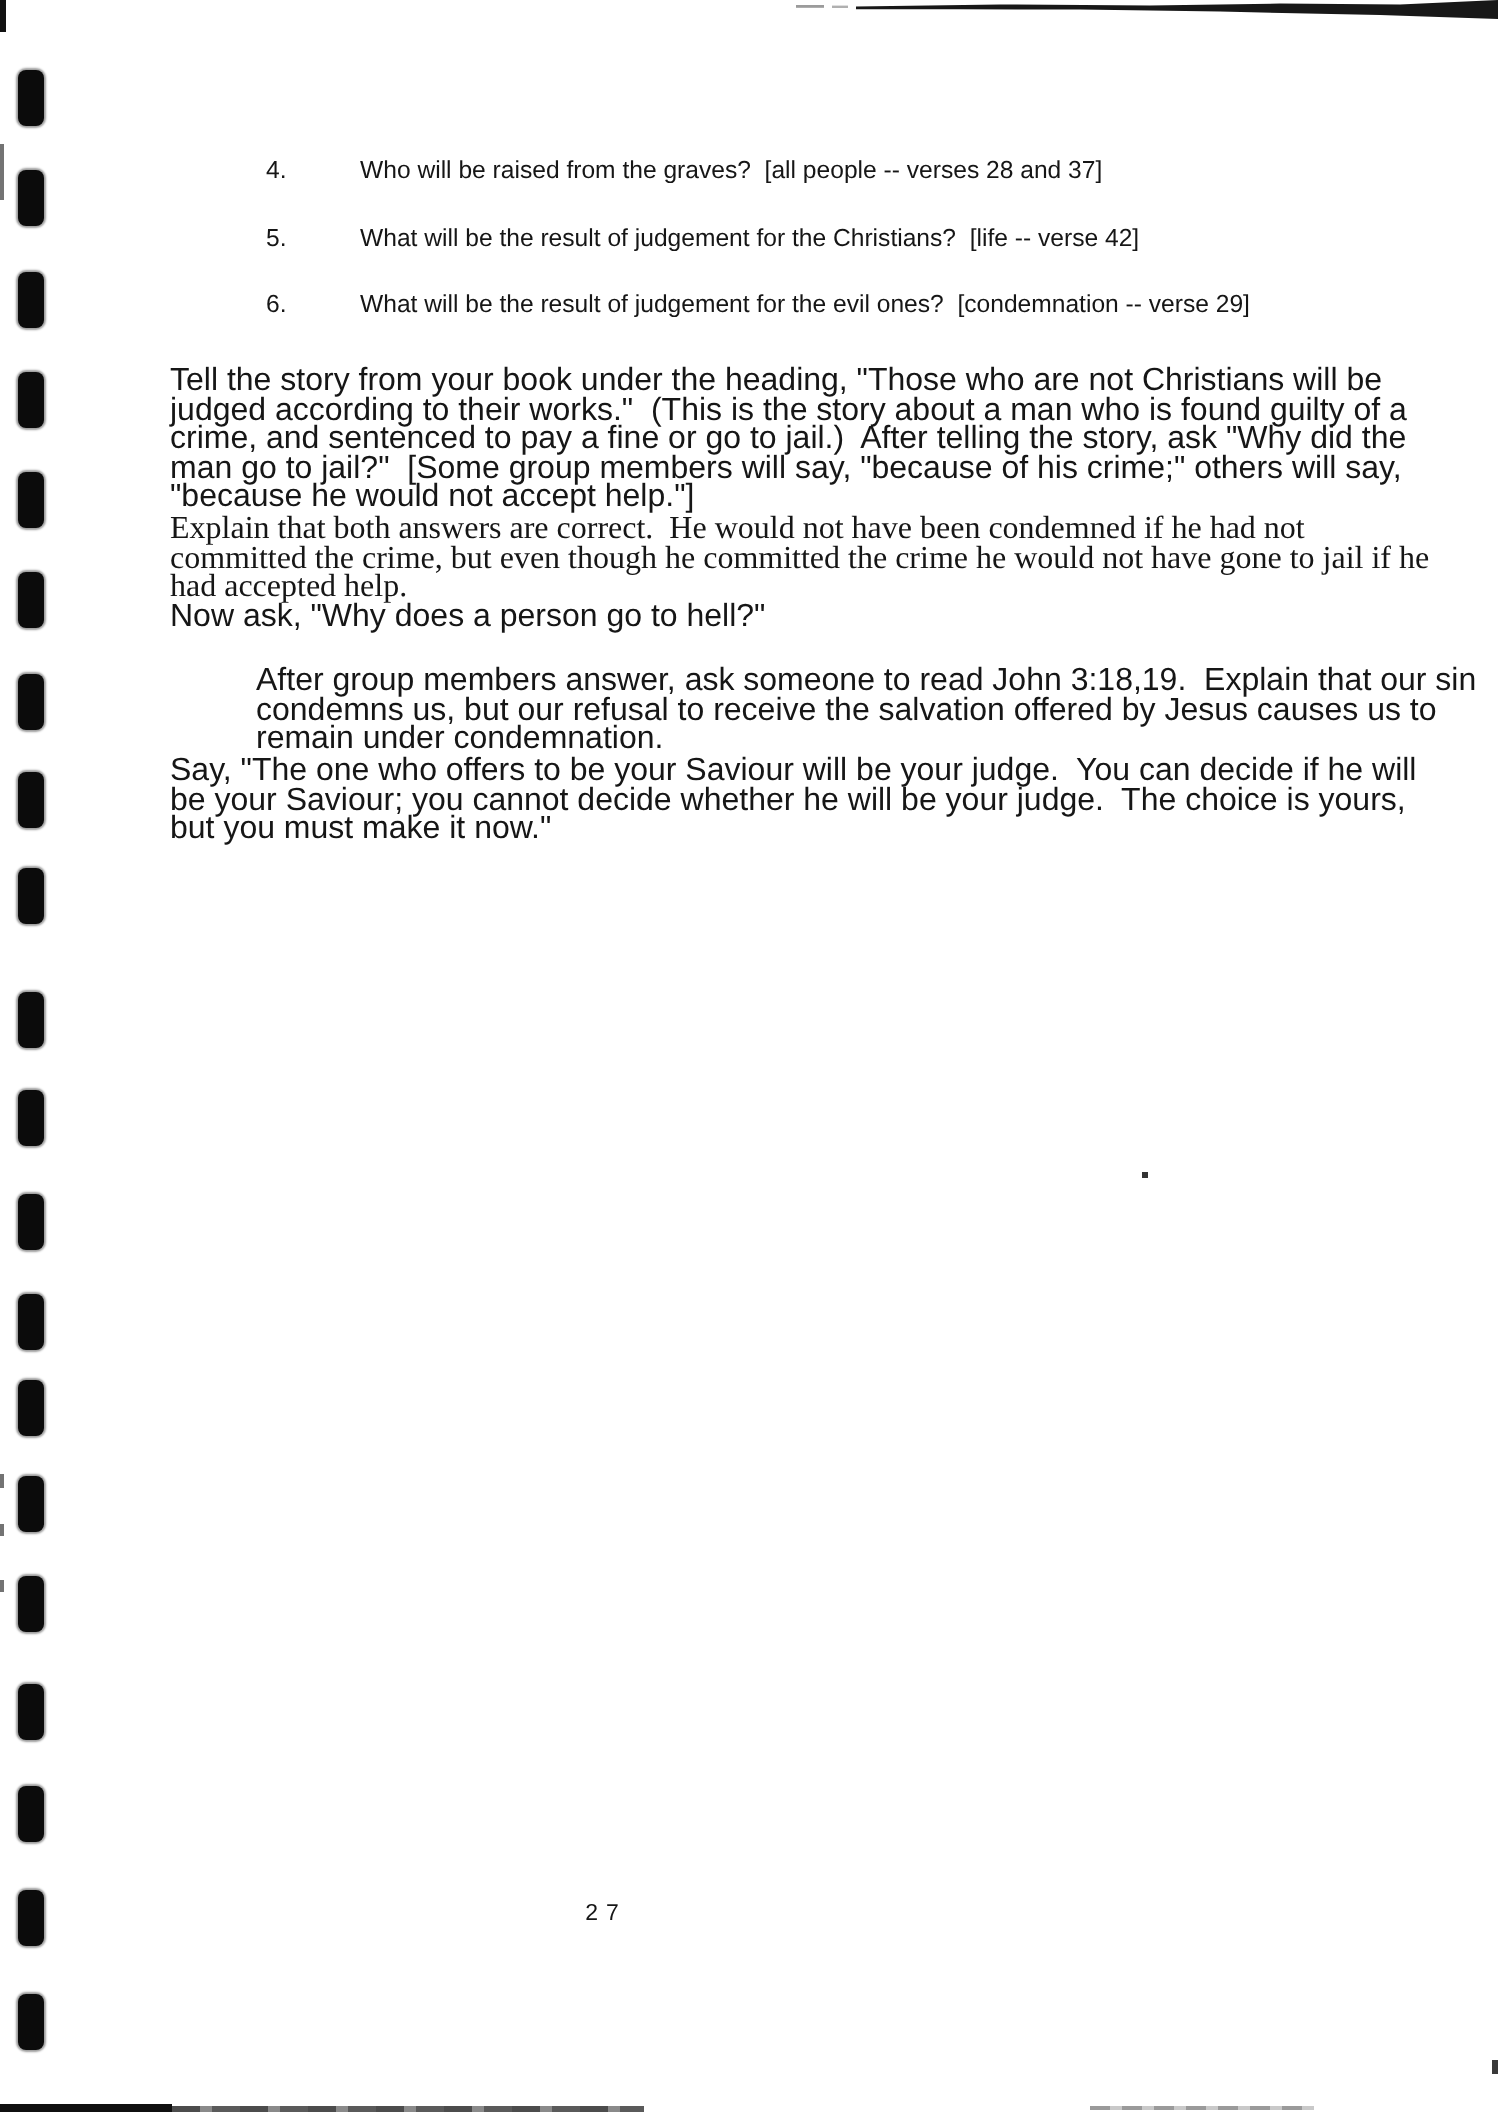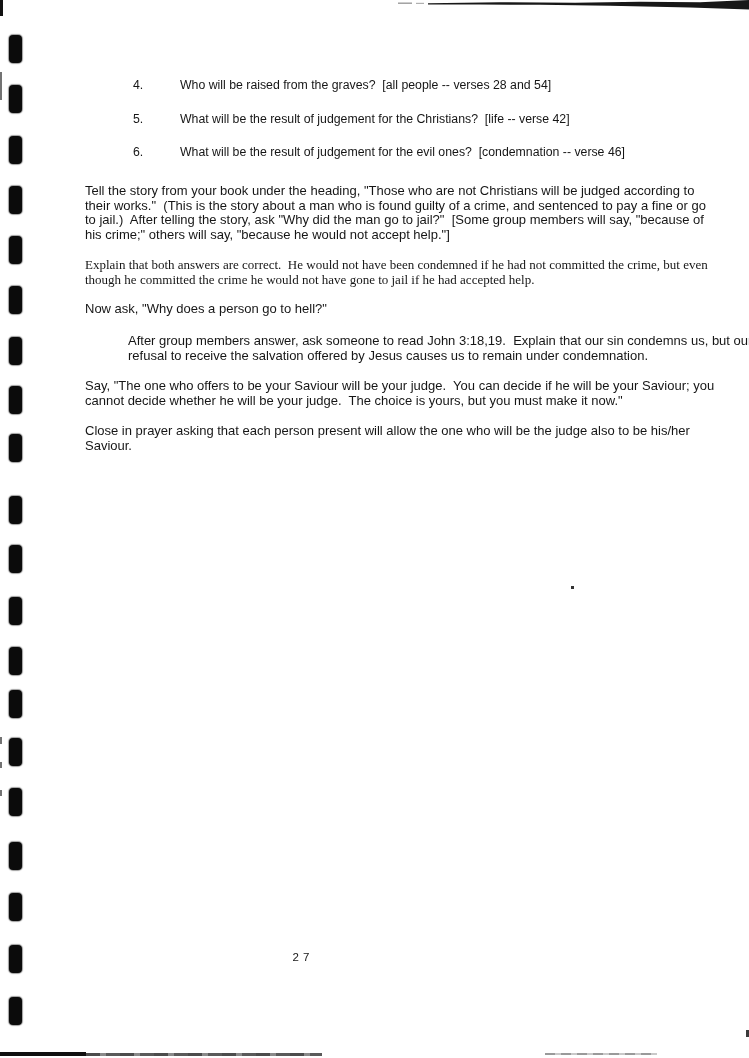--- a/index.html
+++ b/index.html
@@ -47,21 +47,21 @@
     font-size: 12.3px;
     line-height: 15px;
     white-space: pre-wrap;
   }
   .q-num { position: absolute; left: 0; top: 0; }
   .q-text { position: absolute; left: 47px; top: 0; width: 553px; }
   .para {
     position: absolute;
     left: 85px;
     width: 632px;
-    font-size: 13px;
+    font-size: 16px;
     line-height: 14.6px;
     white-space: pre-wrap;
   }
   .page-number {
     position: absolute;
     left: 0; top: 951px;
     width: 606px;
     text-align: center;
     font-size: 11.5px;
     letter-spacing: 4px;
@@ -107,33 +107,32 @@
       <div class="hole" style="top: 738px;"></div>
       <div class="hole" style="top: 788px;"></div>
       <div class="hole" style="top: 842px;"></div>
       <div class="hole" style="top: 893px;"></div>
       <div class="hole" style="top: 945px;"></div>
       <div class="hole" style="top: 997px;"></div>
     </div>
 
   <div class="question-row" style="top:78px;">
     <span class="q-num">4.</span>
-    <span class="q-text">Who will be raised from the graves?  [all people -- verses 28 and 54]</span>
+    <span class="q-text">Who will be raised from the graves?  [all people -- verses 28 and 37]</span>
   </div>
   <div class="question-row" style="top:112px;">
     <span class="q-num">5.</span>
     <span class="q-text">What will be the result of judgement for the Christians?  [life -- verse 42]</span>
   </div>
   <div class="question-row" style="top:145px;">
     <span class="q-num">6.</span>
-    <span class="q-text">What will be the result of judgement for the evil ones?  [condemnation -- verse 46]</span>
+    <span class="q-text">What will be the result of judgement for the evil ones?  [condemnation -- verse 29]</span>
   </div>
 
   <div class="para" style="top:184px;">Tell the story from your book under the heading, "Those who are not Christians will be judged according to their works."  (This is the story about a man who is found guilty of a crime, and sentenced to pay a fine or go to jail.)  After telling the story, ask "Why did the man go to jail?"  [Some group members will say, "because of his crime;" others will say, "because he would not accept help."]</div>
   <div class="para" style="top:258px;font-family:Liberation Serif, serif;">Explain that both answers are correct.  He would not have been condemned if he had not committed the crime, but even though he committed the crime he would not have gone to jail if he had accepted help.</div>
   <div class="para" style="top:302px;">Now ask, "Why does a person go to hell?"</div>
   <div class="para" style="top:334px;margin-left:43px;">After group members answer, ask someone to read John 3:18,19.  Explain that our sin condemns us, but our refusal to receive the salvation offered by Jesus causes us to remain under condemnation.</div>
   <div class="para" style="top:379px;">Say, "The one who offers to be your Saviour will be your judge.  You can decide if he will be your Saviour; you cannot decide whether he will be your judge.  The choice is yours, but you must make it now."</div>
-  <div class="para" style="top:424px;">Close in prayer asking that each person present will allow the one who will be the judge also to be his/her Saviour.</div>
 
   <div class="page-number">27</div>
 
 </div>
 
 </body></html>

